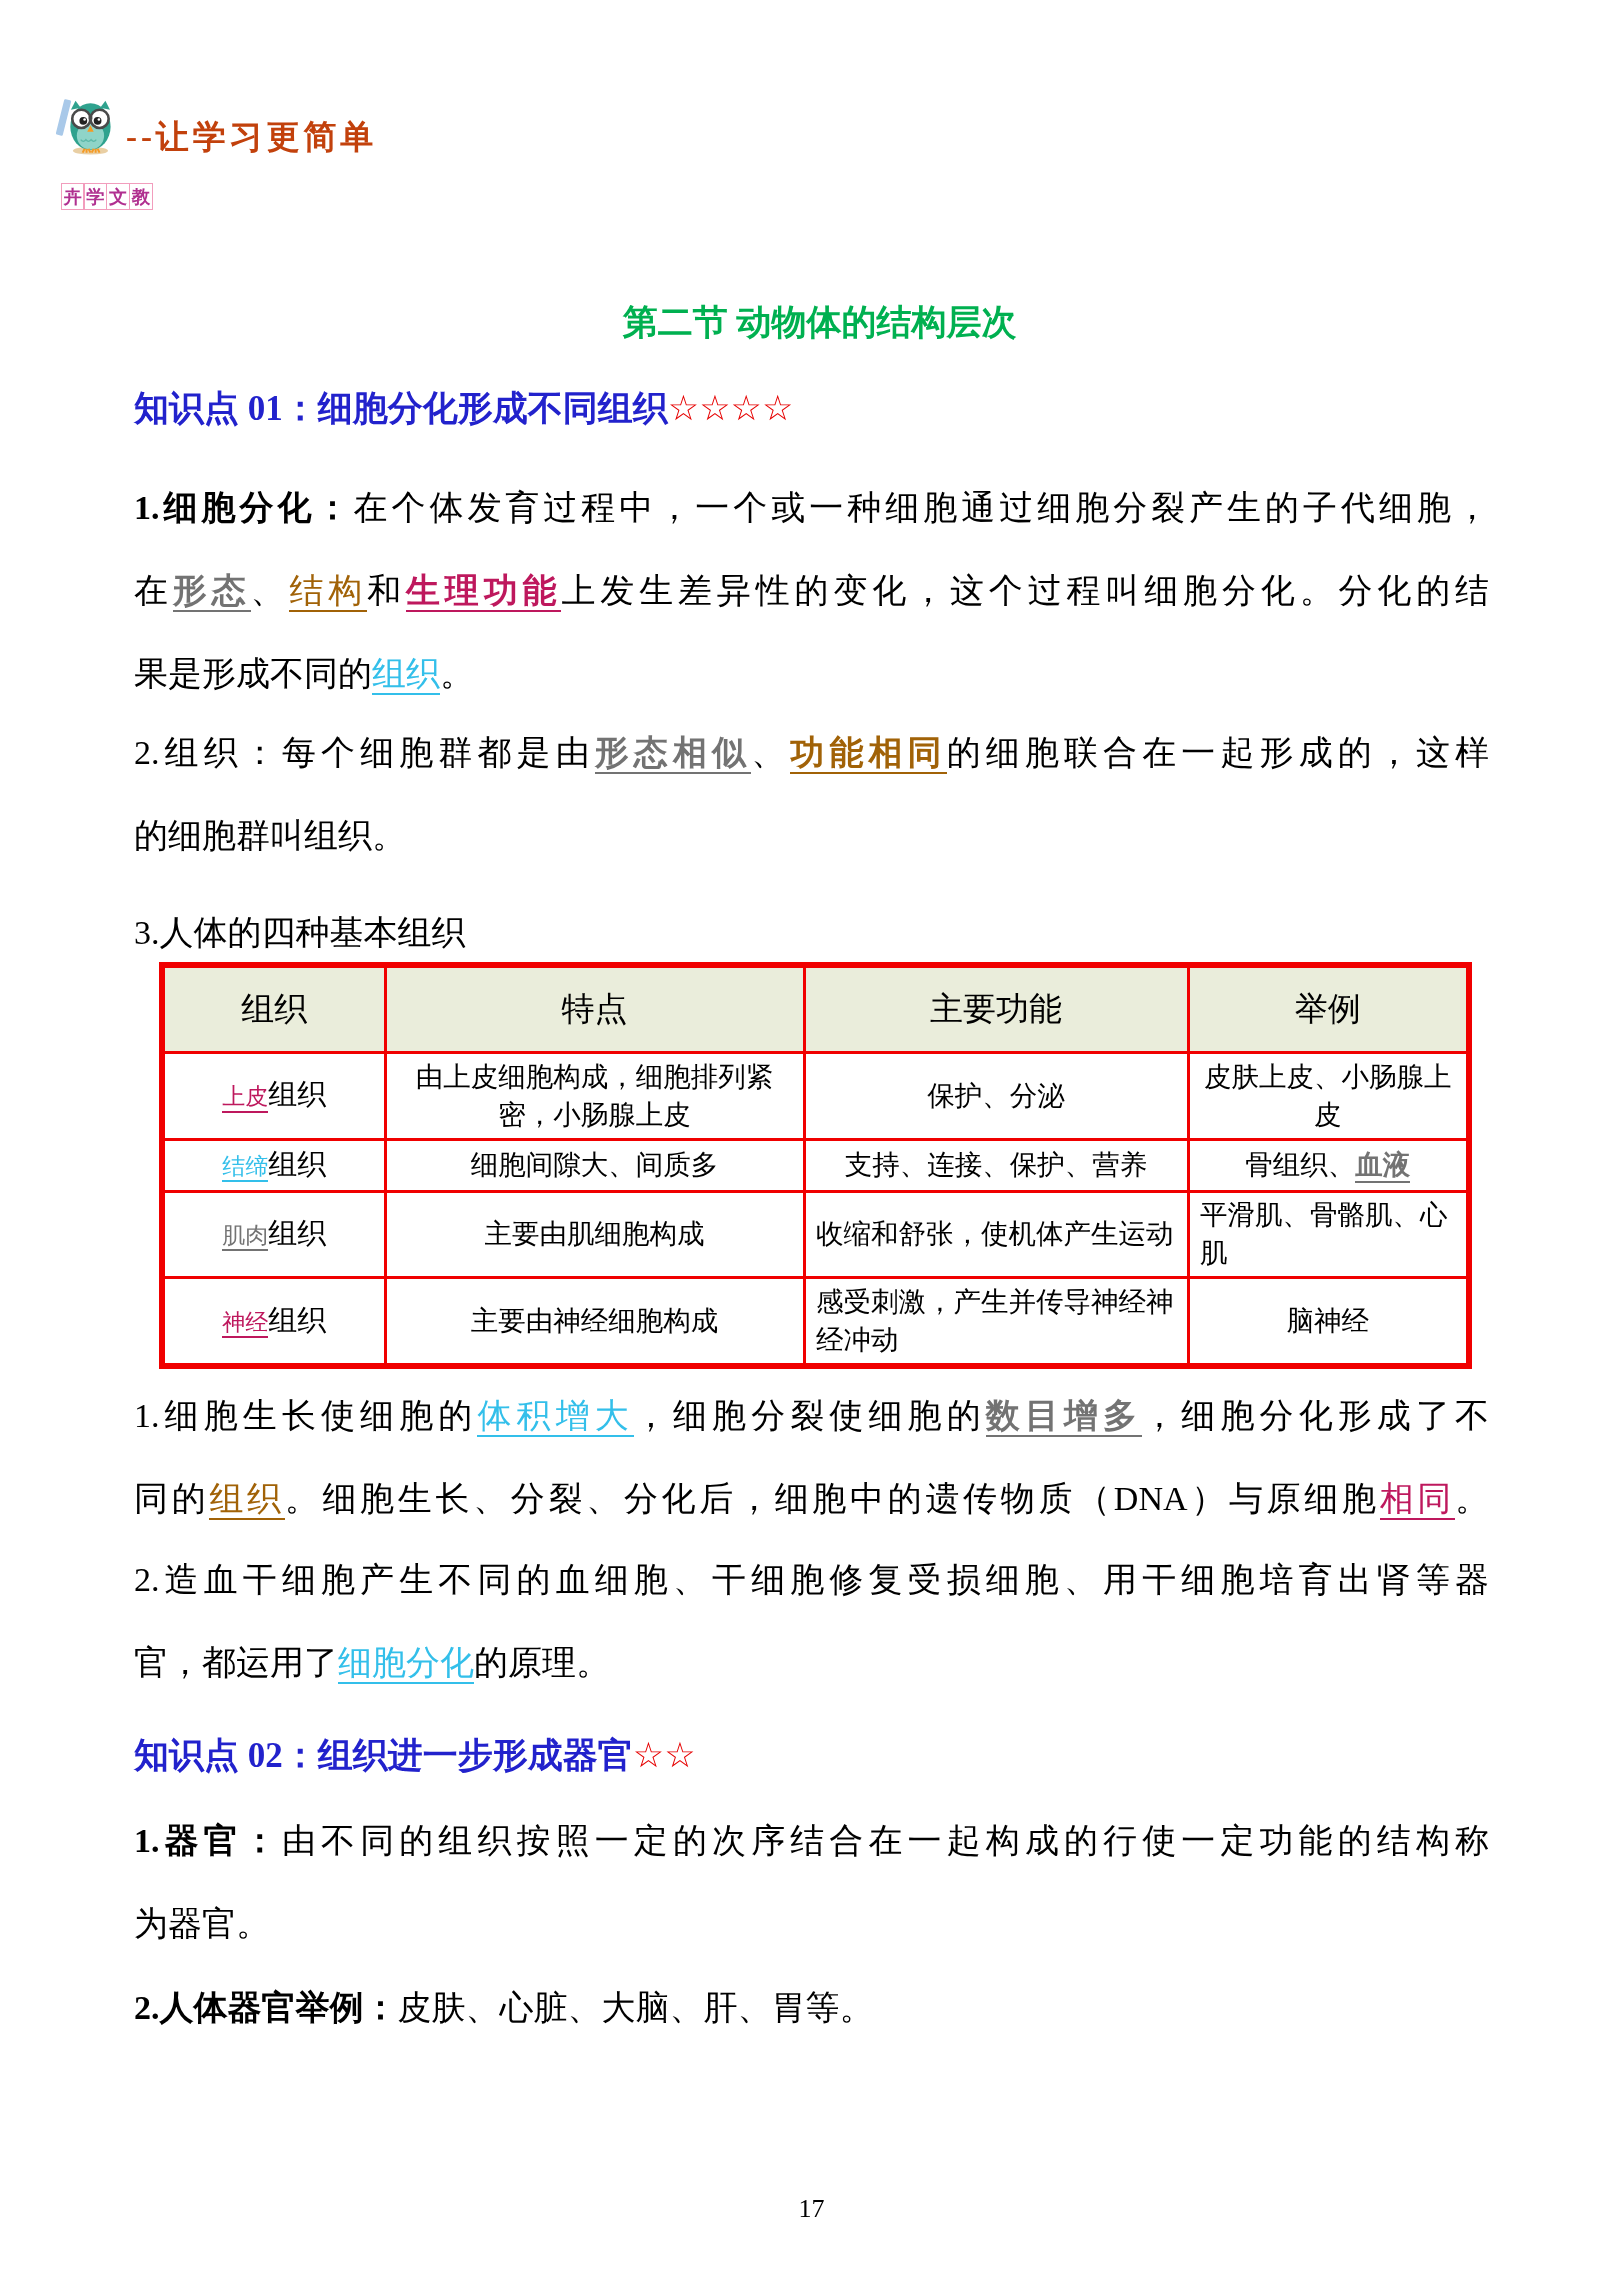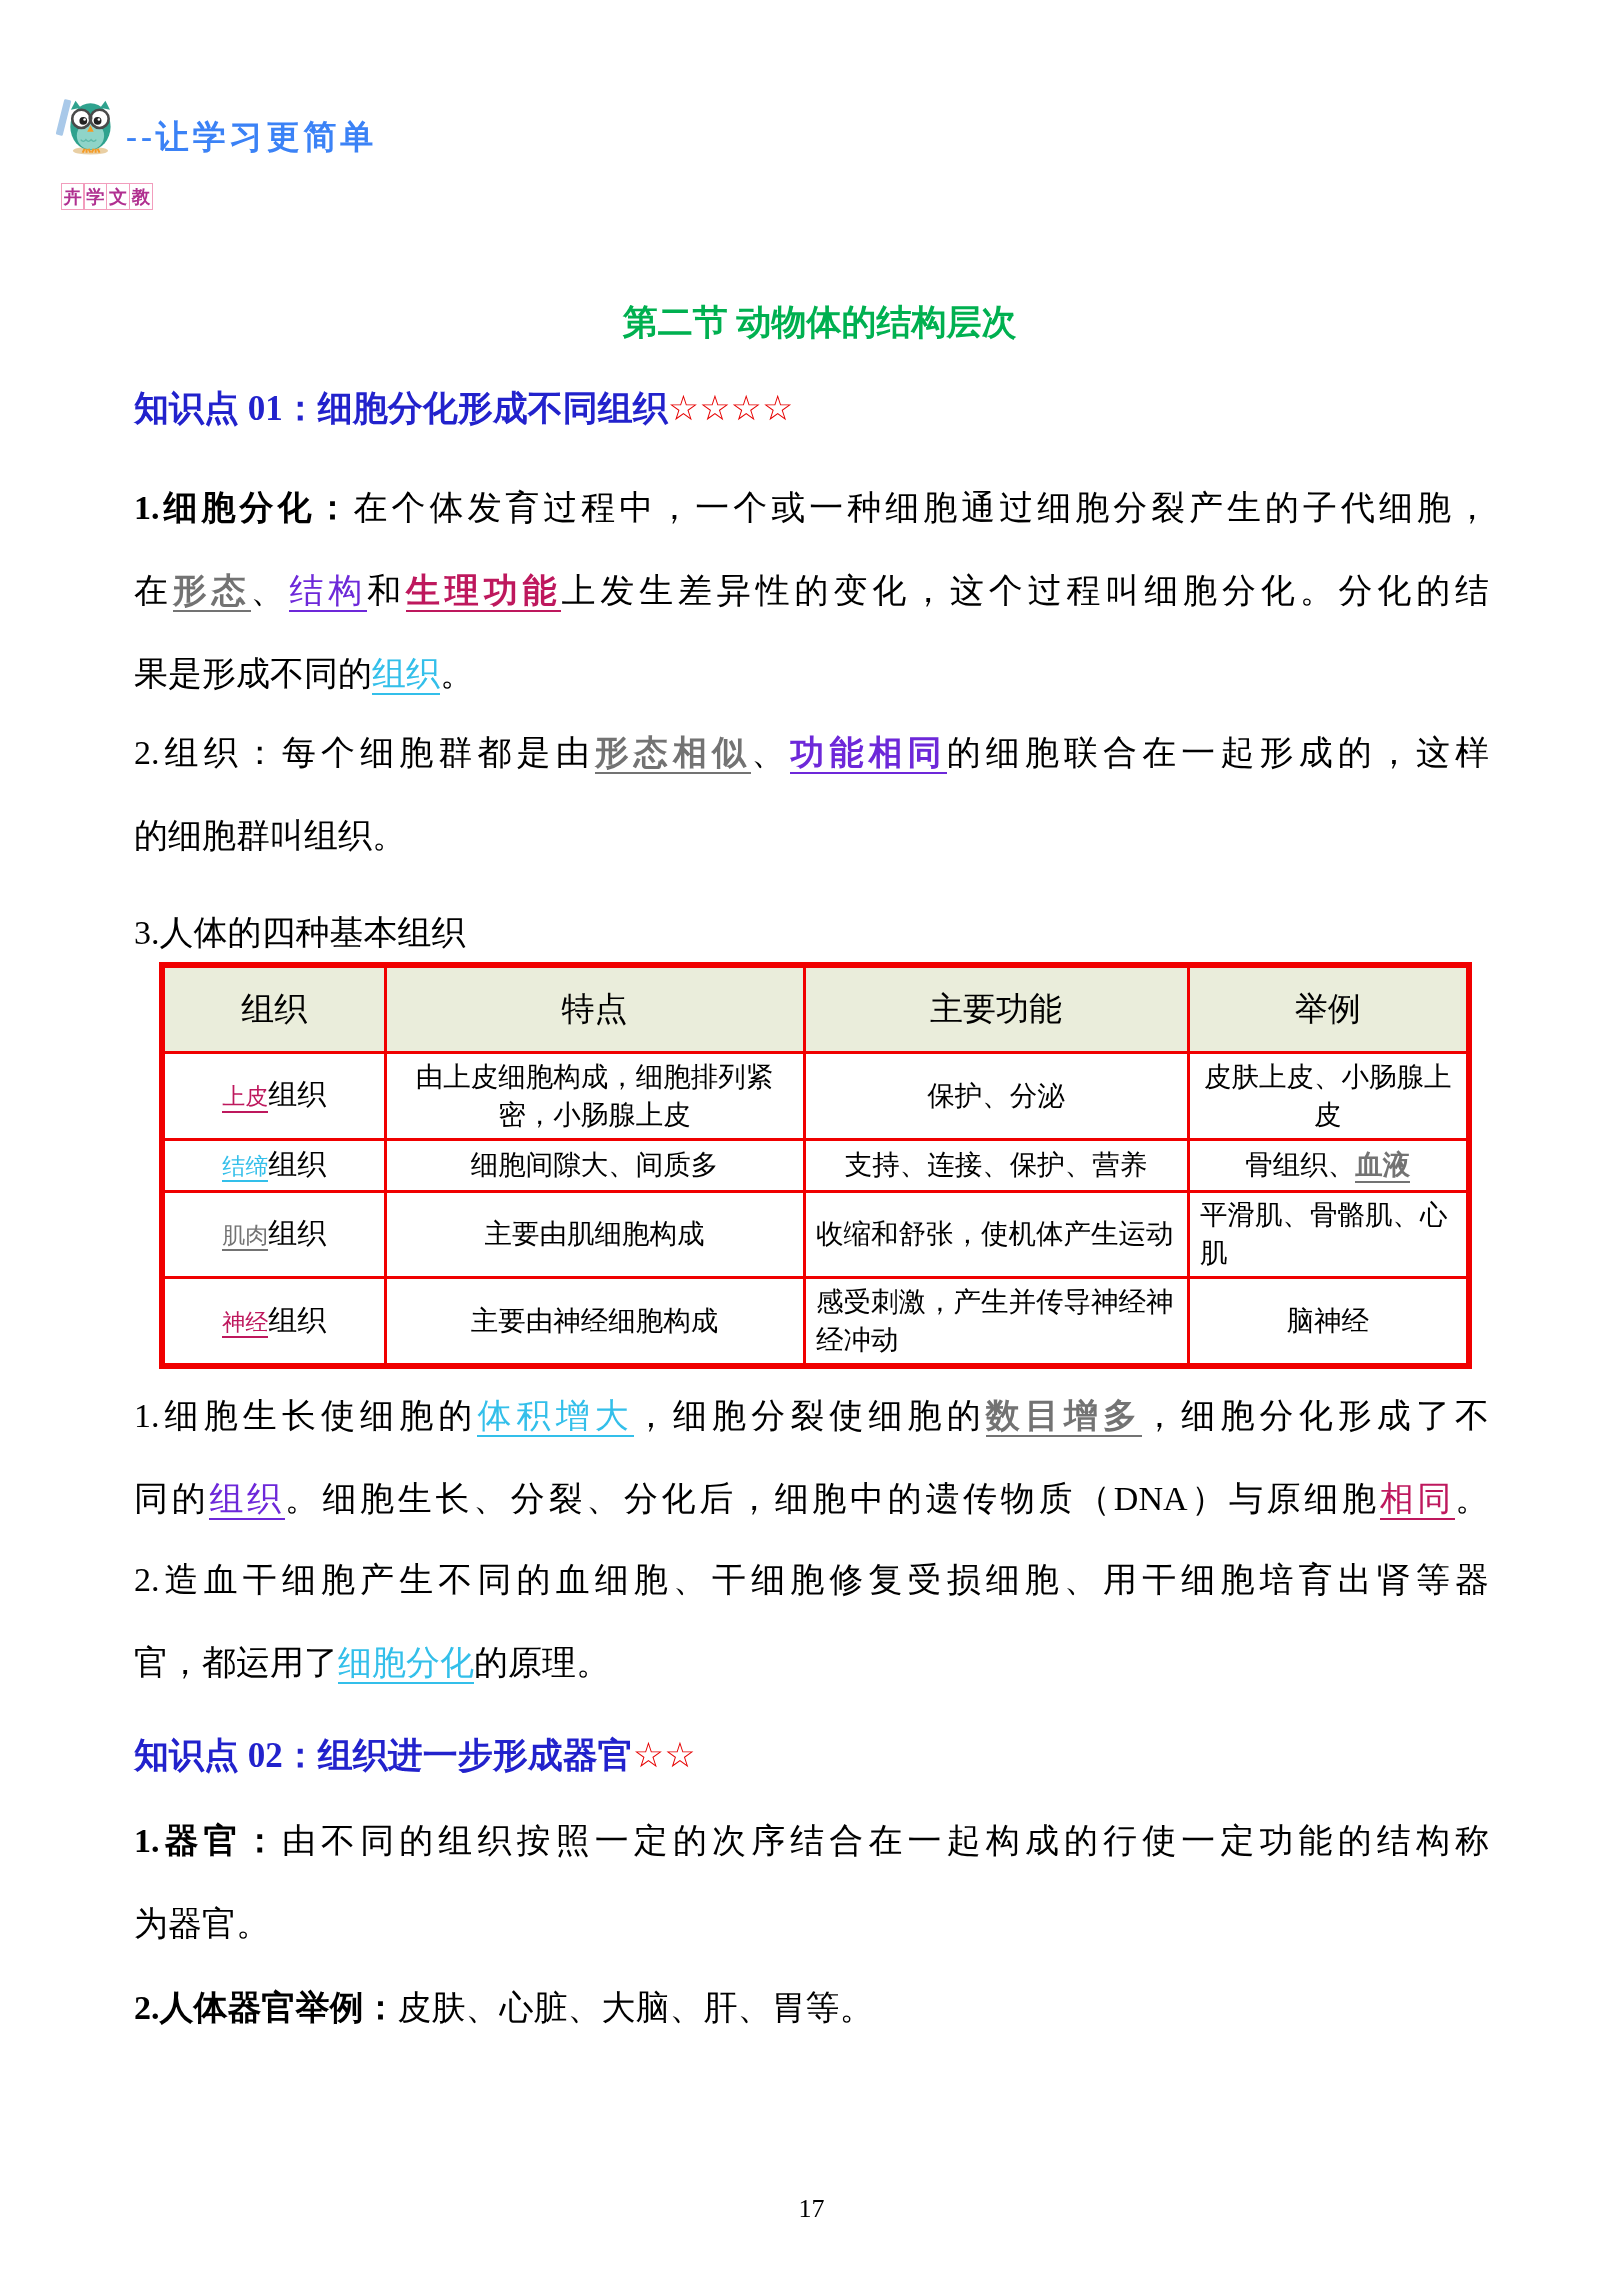--- a/index.html
+++ b/index.html
@@ -14,38 +14,38 @@
   #owl { left:56px; top:96px; width:65px; height:60px; }
   #brand { left:62px; top:183px; display:flex; gap:0; }
   .brand-box {
     width:22px; height:25px; border:1.3px solid #f29dbd; margin-left:-1.3px;
     display:flex; align-items:center; justify-content:center;
     color:#b03090; font-weight:bold; font-size:18.3px;
     font-family:"Liberation Serif","DejaVu Serif",serif;
   }
   #slogan {
     left:126px; top:115px; font-size:33px; font-weight:bold;
-    letter-spacing:3.9px; color:#3b82f6;
+    letter-spacing:3.9px; color:#c2410c;
   }
 
   
   .ln { height:83px; line-height:83px; }
   .fill { text-align:justify; text-align-last:justify; }
   #doc-title {
     left:0; top:281px; width:1623px; text-align:center;
     font-size:35px; font-weight:bold; color:#00b050;margin-left:8px;
   }
   .kp-heading { left:134px; width:1375px; font-size:35px; font-weight:bold; color:#2222cc; }
   .stars { color:#e60000; font-weight:normal; }
   .para { left:134px; width:1355px; font-size:34px; }
   .lead-b { font-weight:bold; }
   .b { font-weight:bold; }
   .hl { border-bottom:2.6px solid currentColor; padding-bottom:1.3px; }
   .c-red  { color:#737373; }
-  .c-green{ color:#6d28d9; }
+  .c-green{ color:#a16207; }
   .c-blue { color:#be185d; }
   .c-cyan { color:#33bfea; }
 
   
   #tissue-table {
     position:absolute; left:159px; top:962px; width:1306px;
     border-collapse:collapse; table-layout:fixed;
     font-family:"Liberation Serif","DejaVu Serif",serif;
   }
   #tissue-table, #tissue-table th, #tissue-table td { border:3.9px solid #f00000; }

